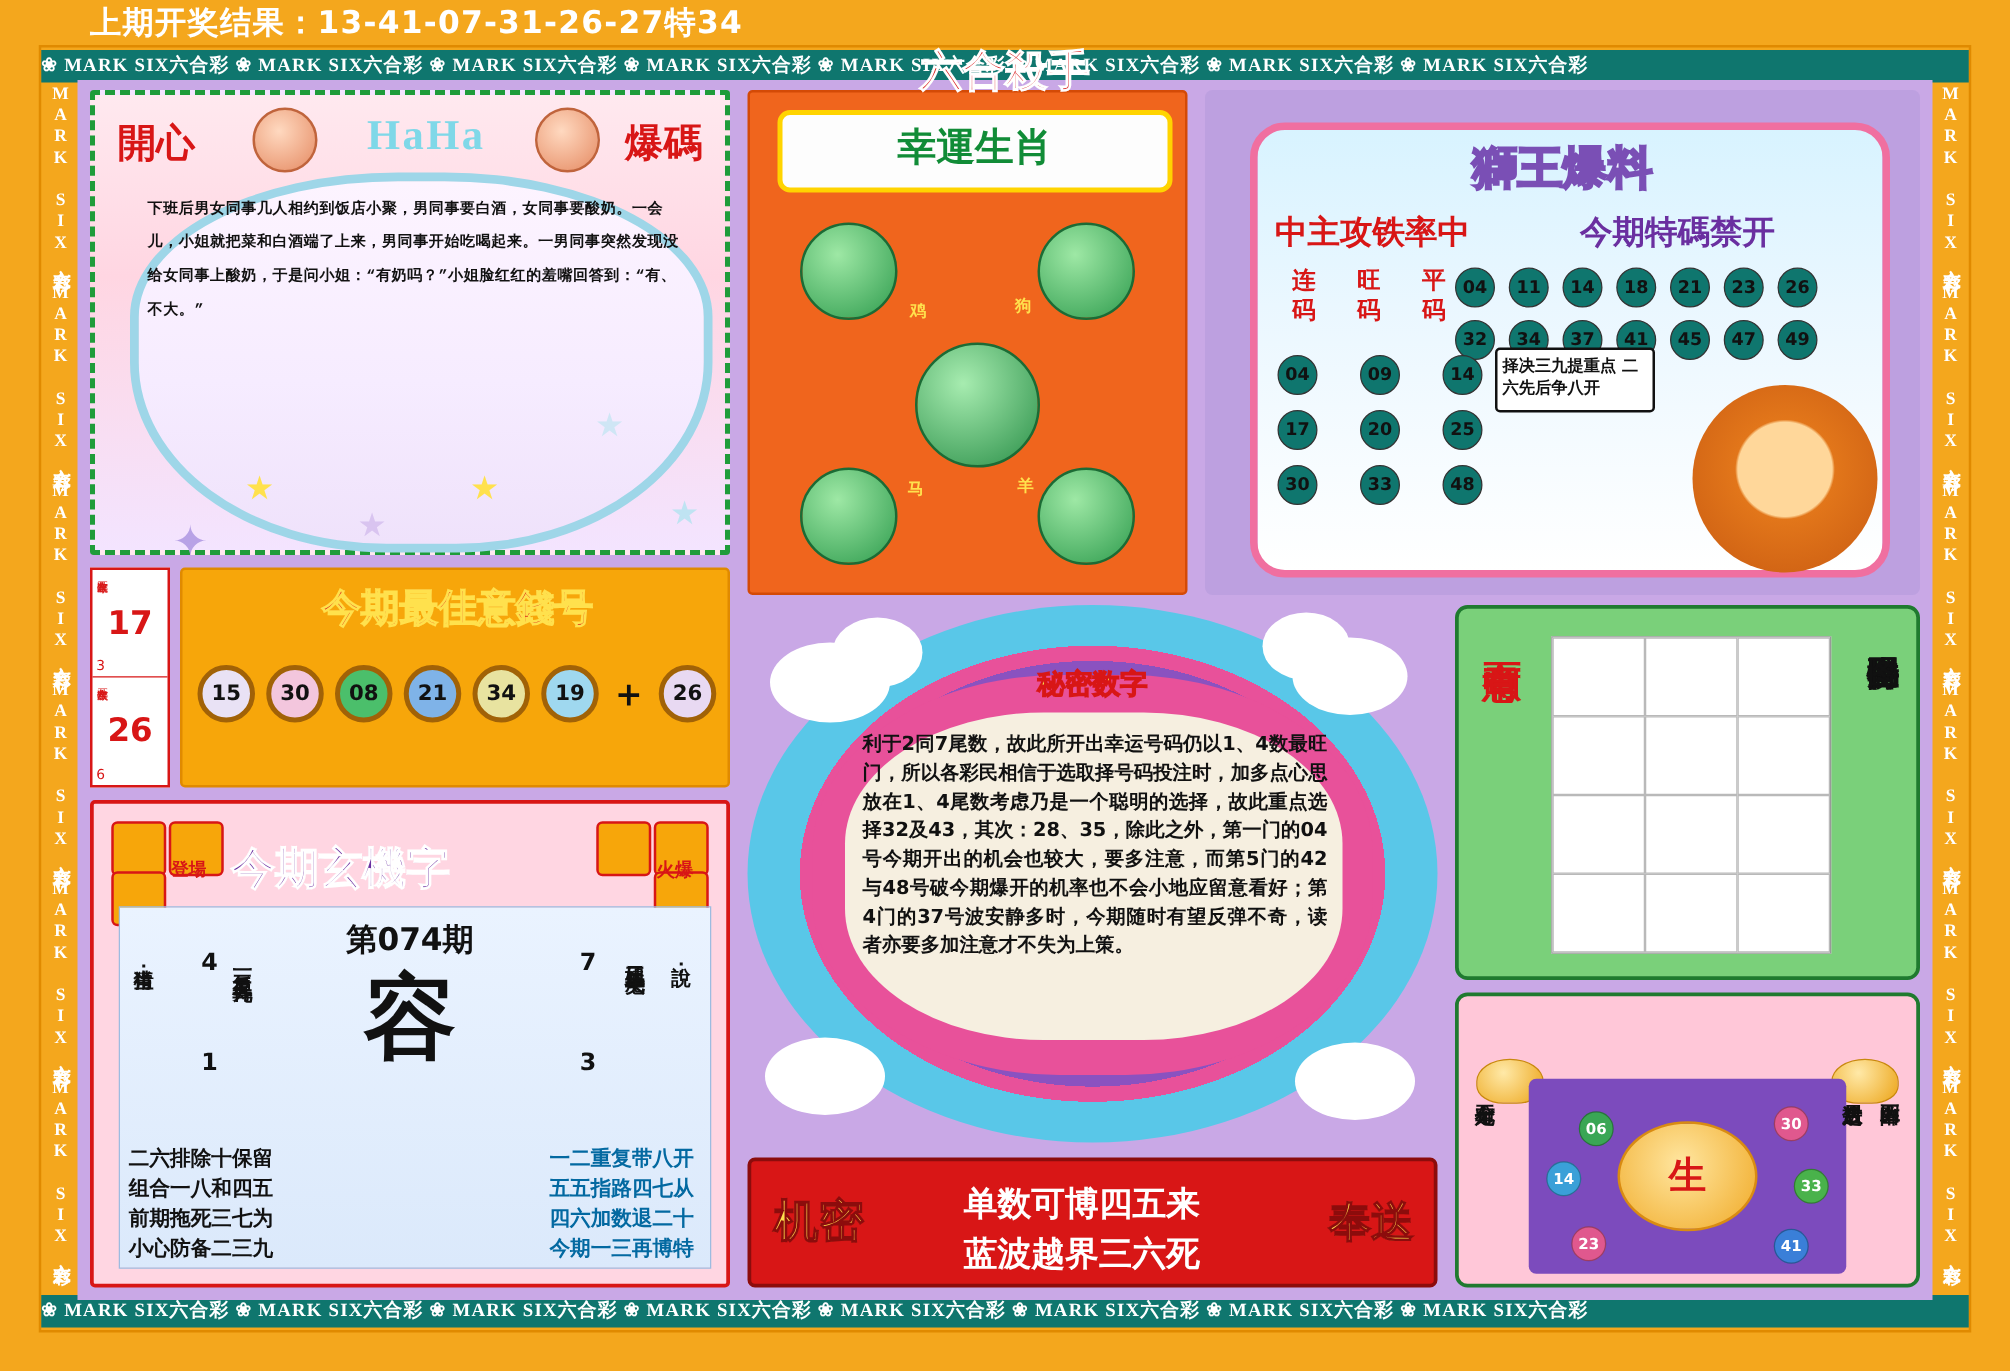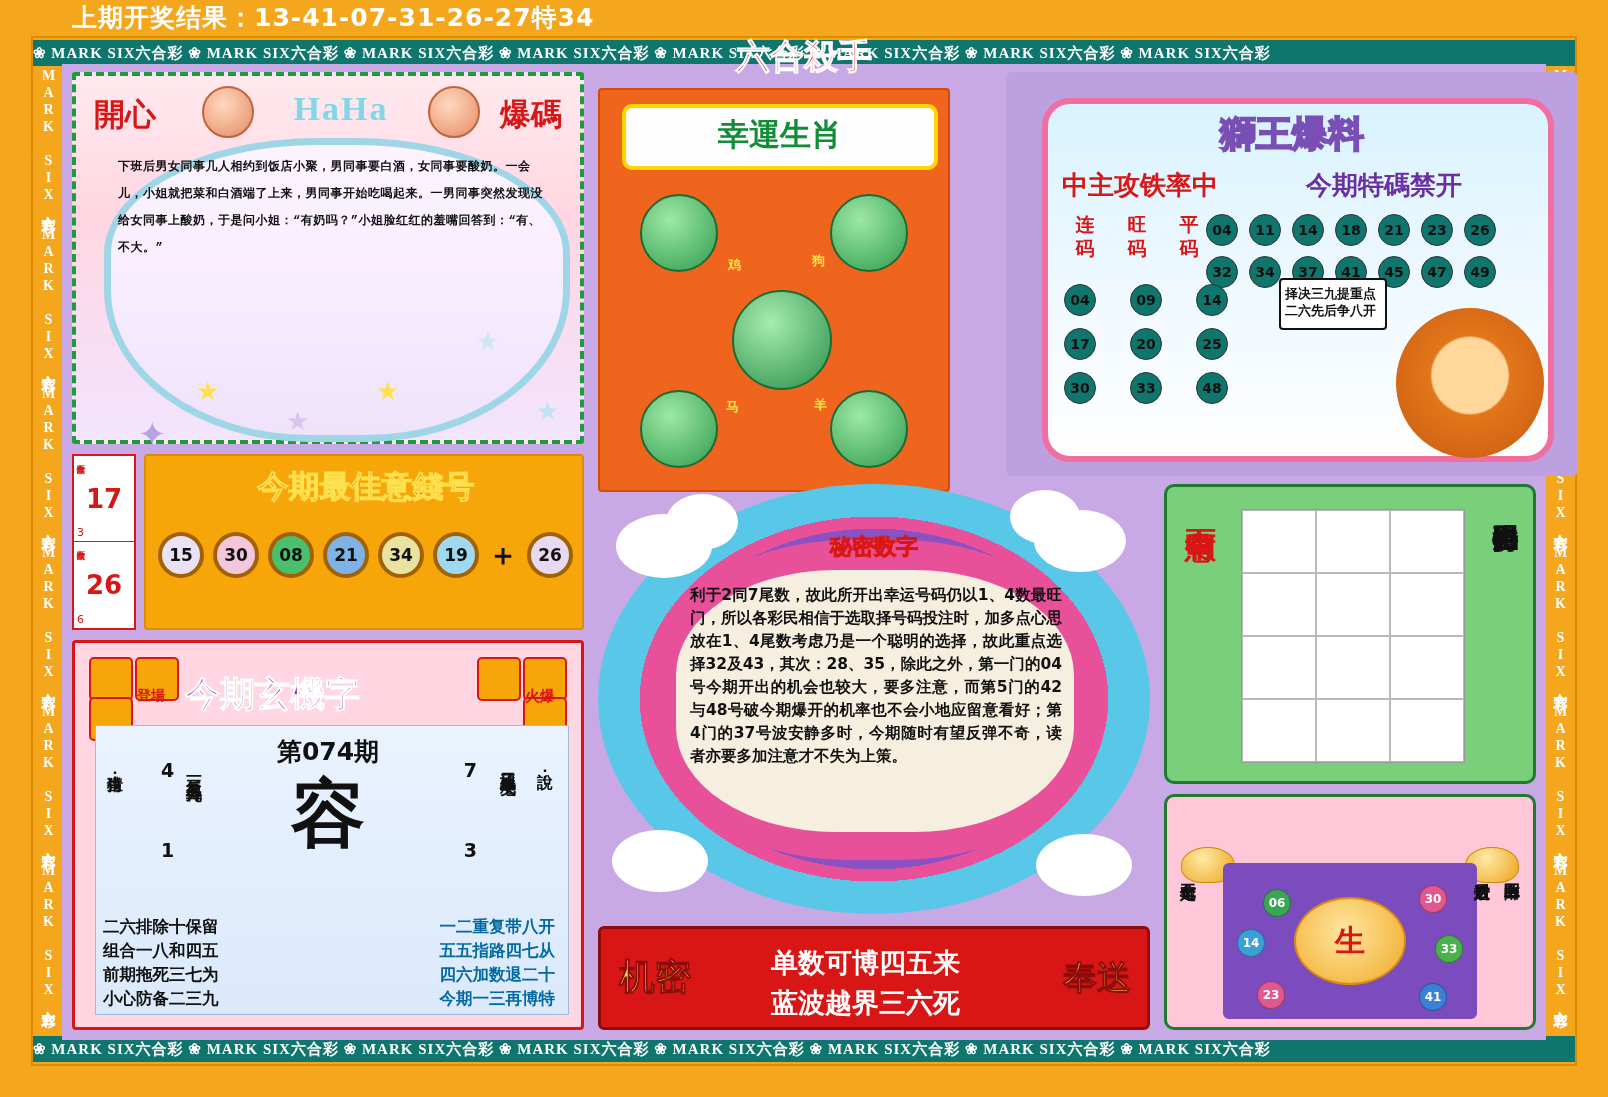--- a/index.html
+++ b/index.html
@@ -86,42 +86,42 @@
   #joke .jtext{
     position:absolute;left:42px;top:78px;width:430px;
     font-size:12px;line-height:27px;color:#111;font-weight:bold;
     font-family:Liberation Mono, monospace;letter-spacing:.5px;
   }
   .star{position:absolute;color:#ffe14d;font-size:26px;}
 
   
   #lucky{
     left:536px;top:8px;width:352px;height:404px;
-    background:#f0651d;border:2px solid #d44a06;border-radius:4px;margin-top:16px;
+    background:#f0651d;border:2px solid #d44a06;border-radius:4px;
   }
   #lucky .hdr{
     position:absolute;left:22px;top:14px;width:308px;height:58px;
     background:#fdfdfd;border:4px solid #ffd400;border-radius:10px;
     color:#118c37;font-size:31px;font-weight:bold;text-align:center;line-height:52px;
     font-family:"DejaVu Sans",sans-serif;
   }
   #lucky .node{
     position:absolute;width:74px;height:74px;border-radius:50%;
     background:radial-gradient(circle at 38% 32%,#9ee8a5,#2f9c4e);
     border:2px solid #1c6b35;
   }
   #lucky .center{
     position:absolute;left:132px;top:200px;width:96px;height:96px;border-radius:50%;
     background:radial-gradient(circle at 38% 32%,#a7ecb0,#2a8f48);border:2px solid #1c6b35;
   }
   #lucky .lbl{position:absolute;color:#ffe14d;font-size:13px;font-weight:bold;}
 
   
   #lion{
-    left:944px;top:8px;width:572px;height:404px;
+    left:902px;top:8px;width:572px;height:404px;
     background:#bda0e0;border-radius:6px;
   }
   #lion .inner{
     position:absolute;left:36px;top:26px;width:500px;height:352px;
     background:linear-gradient(#d8f3ff 0%,#eaf7ff 40%,#ffffff 100%);
     border:6px solid #f06fa0;border-radius:28px;
   }
   #lion .ttl{
     position:absolute;left:0;top:38px;width:572px;text-align:center;
     font-size:36px;font-weight:bold;color:#f2f4ff;
@@ -137,24 +137,24 @@
   .numrow{position:absolute;display:flex;gap:11px;}
   .ball{
     width:30px;height:30px;border-radius:50%;border:1.5px solid #333;
     background:#0f766e;color:#111;font-size:14px;font-weight:bold;
     display:flex;align-items:center;justify-content:center;
     font-family:"DejaVu Sans",sans-serif;
   }
   #lion .grid3{position:absolute;left:58px;top:212px;}
   #lion .grid3 .r{display:flex;gap:34px;margin-bottom:12px;}
   #lion .callout{
-    position:absolute;left:232px;top:206px;width:108px;height:52px;
+    position:absolute;left:232px;top:206px;width:128px;height:52px;
     background:#ffffff;border:2px solid #111;border-radius:4px;
     font-size:13px;color:#111;font-weight:bold;line-height:17px;padding:5px 4px;
-    box-sizing:border-box;font-family:"DejaVu Sans",sans-serif;margin-left:41px;
+    box-sizing:border-box;font-family:"DejaVu Sans",sans-serif;
   }
   #lion .lion{
     position:absolute;right:34px;bottom:18px;width:148px;height:150px;
     border-radius:50%;
     background:radial-gradient(circle at 50% 45%,#ffd79a 34%,#e2761a 36%,#c85a12 100%);
   }
 
   
   #box17{
     left:10px;top:390px;width:64px;height:176px;

